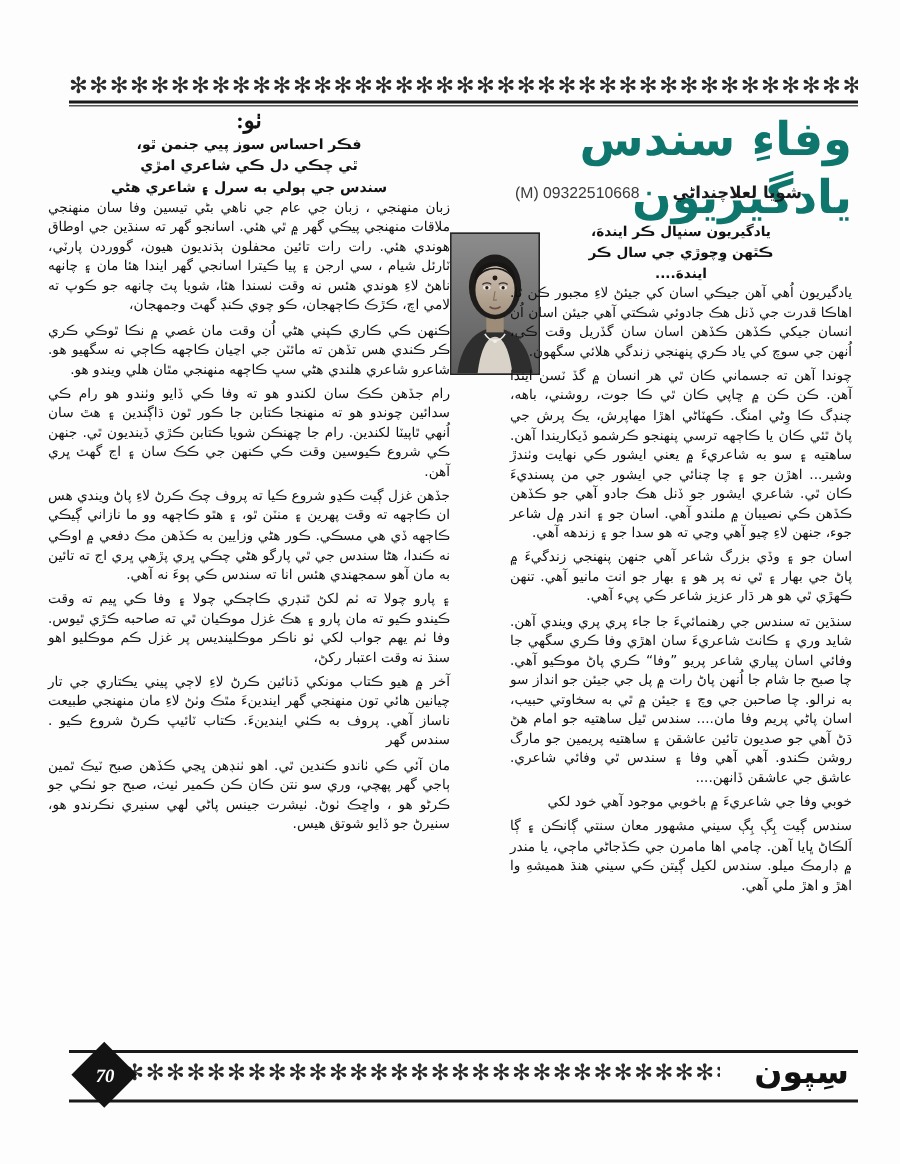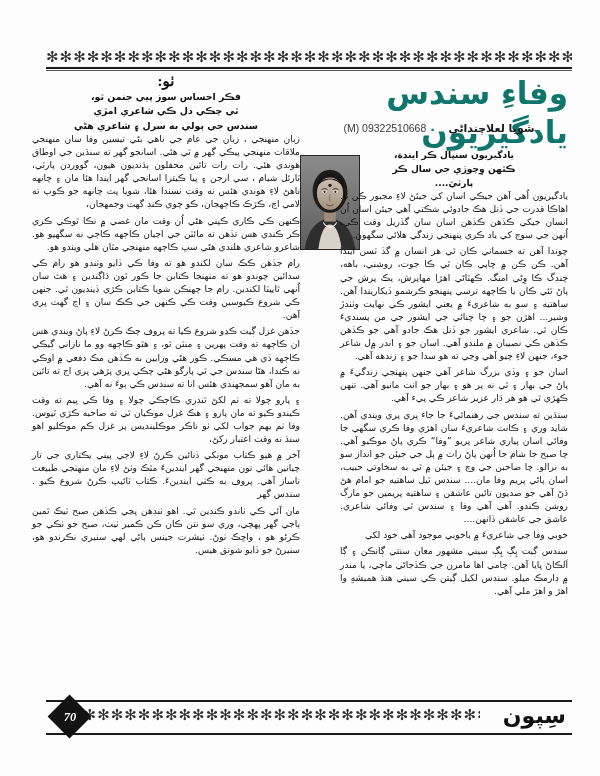--- a/index.html
+++ b/index.html
@@ -236,21 +236,21 @@
 
       <path d="M23 68 C26.5 74 33.5 74 37 68" stroke="#efeae2" stroke-width="1.1" fill="none"></path>
       <circle cx="30" cy="73" r="1.3" fill="#f2efe8"></circle>
     </svg>
   </div>
 
   <div class="col col-right">
     <div class="right-intro">
       <span>يادگيريون سنڀال ڪر ايندهَ،</span><br>
       <span>ڪٿهن وِچوڙي جي سال ڪر</span><br>
-      <span>پارٽيَ....</span>
+      <span>ايندهَ....</span>
     </div>
     <p>يادگيريون اُهي آهن جيڪي اسان کي جيئڻ لاءِ مجبور ڪن ٿا. اهاڪا قدرت جي ڏنل هڪ جادوئي شڪتي آهي جيئن اسان اُن انسان جيکي ڪڏهن ڪڏهن اسان سان گڏريل وقت ڪي، اُنهن جي سوچ کي ياد ڪري پنهنجي زندگي هلائي سگهون.</p>
     <p>چوندا آهن ته جسماني ڪان ٿي هر انسان ۾ گڏ ٽسن ايندا آهن. ڪن ڪن ۾ ڇاپي ڪان ٿي ڪا جوت، روشني، باهه، چنڊگ ڪا وِڻي امنگ. ڪهٽاڻي اهڙا مهاپرش، يڪ پرش جي پاڻ ٿئي ڪان يا ڪاڄهه ترسي پنهنجو ڪرشمو ڏيکاريندا آهن. ساهتيه ۽ سو به شاعريءَ ۾ يعني ايشور ڪي نهايت وٺندڙ وشير... اهڙن جو ۽ چا چنائي جي ايشور جي من پسنديءَ ڪان ٿي. شاعري ايشور جو ڏنل هڪ جادو آهي جو ڪڏهن ڪڏهن ڪي نصيبان ۾ ملندو آهي. اسان جو ۽ اندر ۾ل شاعر جوء، جنهن لاءِ چيو آهي وڃي ته هو سدا جو ۽ زندهه آهي.</p>
     <p>اسان جو ۽ وڏي بزرگ شاعر آهي جنهن پنهنجي زندگيءَ ۾ پاڻ جي بهار ۽ ٿي نه پر هو ۽ بهار جو انت مانيو آهي. تنهن ڪهڙي ٿي هو هر ڌار عزيز شاعر ڪي پيء آهي.</p>
     <p>سنڌين ته سندس جي رهنمائيءَ جا جاء پري پري ويندي آهن. شايد وري ۽ ڪانٽ شاعريءَ سان اهڙي وفا ڪري سگهي جا وفائي اسان پياري شاعر پريو ”وفا“ ڪري پاڻ موڪيو آهي. چا صبح جا شام جا اُنهن پاڻ رات ۾ پل جي جيئن جو انداز سو به نرالو. چا صاحبن جي وچ ۽ جيئن ۾ ٿي به سخاوتي حبيب، اسان پاڻي پريم وفا مان.... سندس ٿيل ساهتيه جو امام هڻ ڌڻ آهي جو صديون تائين عاشقن ۽ ساهتيه پريمين جو مارگ روشن ڪندو. آهي آهي وفا ۽ سندس ٿي وفائي شاعري. عاشق جي عاشقن ڏانهن....</p>
     <p>خوبي وفا جي شاعريءَ ۾ باخوبي موجود آهي خود لکي</p>
     <p>سندس ڳيت ٻِڳ ٻِڳ سيني مشهور معان سنتي ڳانڪن ۽ ڳا اَلڪاڻ ڀايا آهن. چامي اها مامرن جي ڪڏجاڻي ماڄي، يا مندر ۾ ڊارمڪ ميلو. سندس لکيل ڳيتن ڪي سيني هنڌ هميشهِ وا اهڙ و اهڙ ملي آهي.</p>
   </div>
 
   <div class="col col-left">

